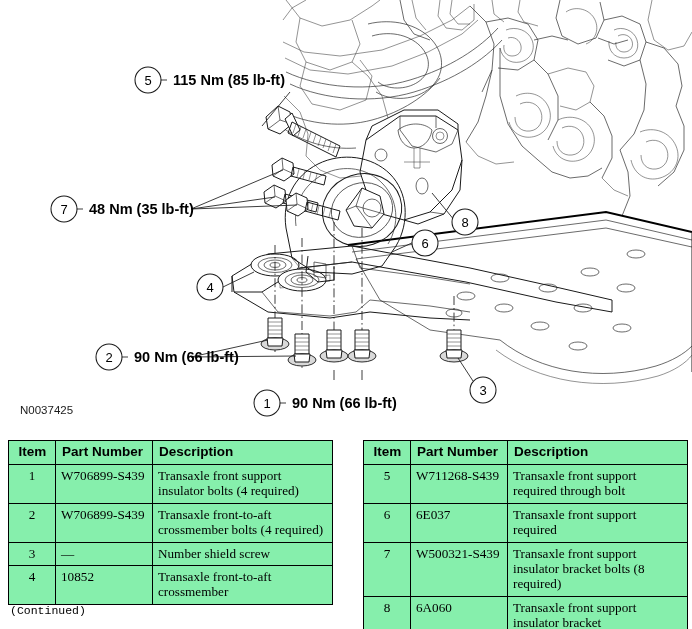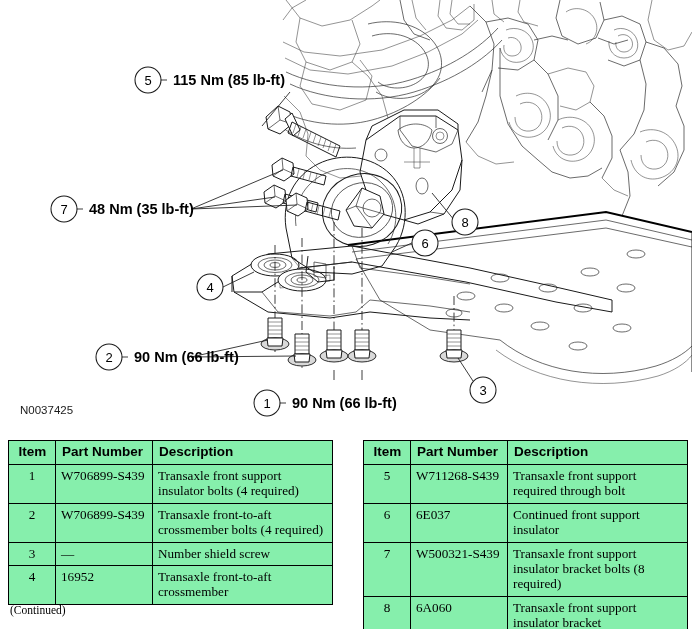--- a/index.html
+++ b/index.html
@@ -64,21 +64,21 @@
     font-family:"Liberation Serif", serif;
     font-size:13.2px;
   }
   td.item{text-align:center;font-family:"Liberation Serif",serif;}
   .tbl-left{position:absolute;left:8px;top:4px;width:325px;}
   .tbl-right{position:absolute;left:363px;top:4px;width:325px;}
   .col-item{width:47px;}
   .col-part{width:97px;}
   .continued{
     position:absolute;left:10px;top:168px;
-    font-family:Liberation Serif, serif;
+    font-family:Liberation Mono, monospace;
     font-size:11.5px;color:#000;
   }
 </style>
 </head>
 <body>
 
 <div id="illustration">
 <svg viewBox="0 0 692 432" xmlns="http://www.w3.org/2000/svg">
 
   <g>
@@ -420,21 +420,21 @@
         <td>W706899-S439</td>
         <td>Transaxle front-to-aft crossmember bolts (4 required)</td>
       </tr>
       <tr>
         <td class="item">3</td>
         <td>—</td>
         <td>Number shield screw</td>
       </tr>
       <tr>
         <td class="item">4</td>
-        <td>16952</td>
+        <td>10852</td>
         <td>Transaxle front-to-aft crossmember</td>
       </tr>
     </tbody>
   </table>
 
   <div class="continued">(Continued)</div>
 
   <table class="parts tbl-right">
     <colgroup>
         <col class="col-item">
@@ -450,21 +450,21 @@
     </thead>
     <tbody>
       <tr>
         <td class="item">5</td>
         <td>W711268-S439</td>
         <td>Transaxle front support required through bolt</td>
       </tr>
       <tr>
         <td class="item">6</td>
         <td>6E037</td>
-        <td>Continued front support insulator</td>
+        <td>Transaxle front support required</td>
       </tr>
       <tr>
         <td class="item">7</td>
         <td>W500321-S439</td>
         <td>Transaxle front support insulator bracket bolts (8 required)</td>
       </tr>
       <tr>
         <td class="item">8</td>
         <td>6A060</td>
         <td>Transaxle front support insulator bracket</td>

